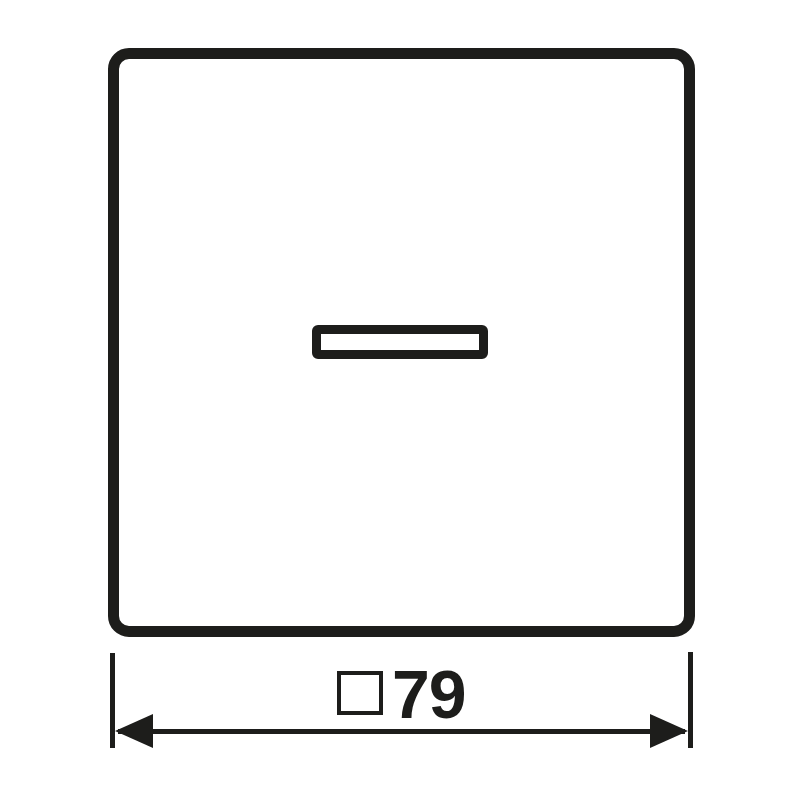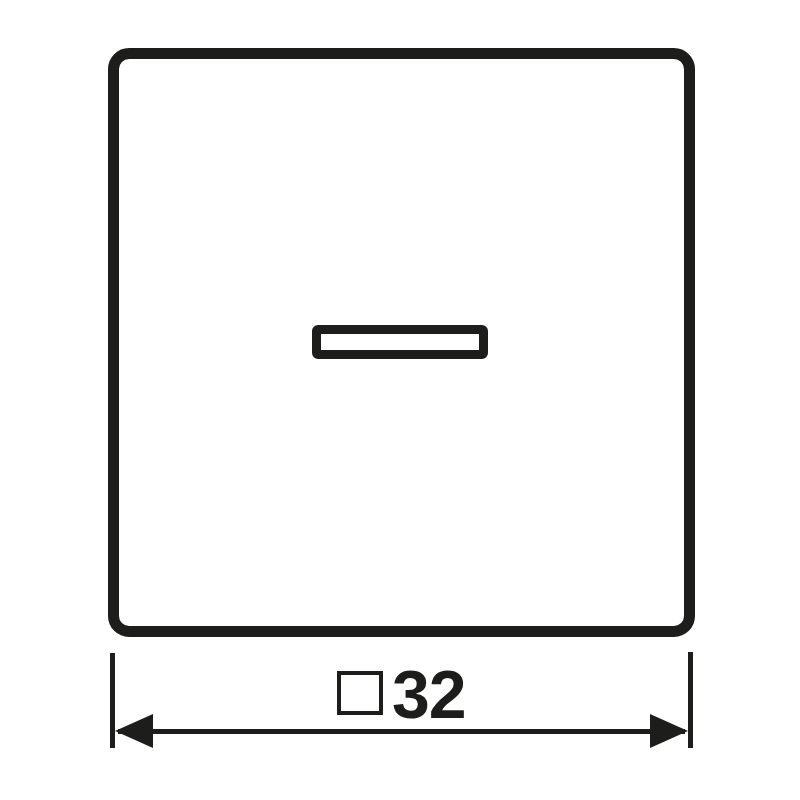--- a/index.html
+++ b/index.html
@@ -110,17 +110,17 @@
 
   <div>
     <div class="ext-line left"></div>
     <div class="ext-line right"></div>
     <div class="dim-line"></div>
     <div class="arrowhead left"></div>
     <div class="arrowhead right"></div>
 
     <div class="dim-label">
       <span class="square-symbol"></span>
-      <span class="dim-value">32</span>
+      <span class="dim-value">79</span>
     </div>
   </div>
 
 </div>
 
 </body></html>

